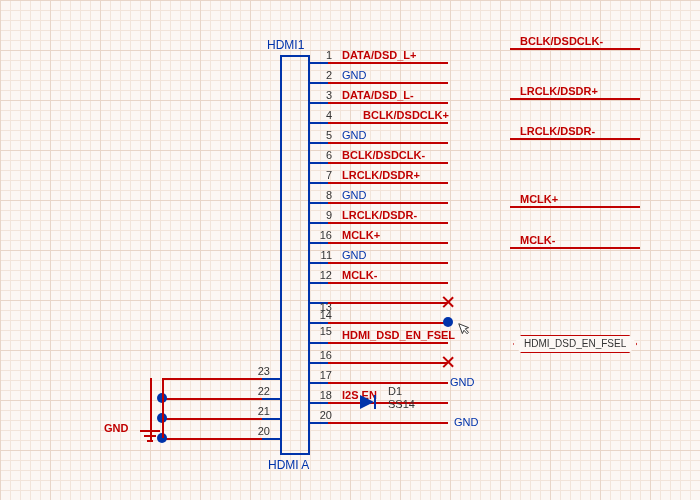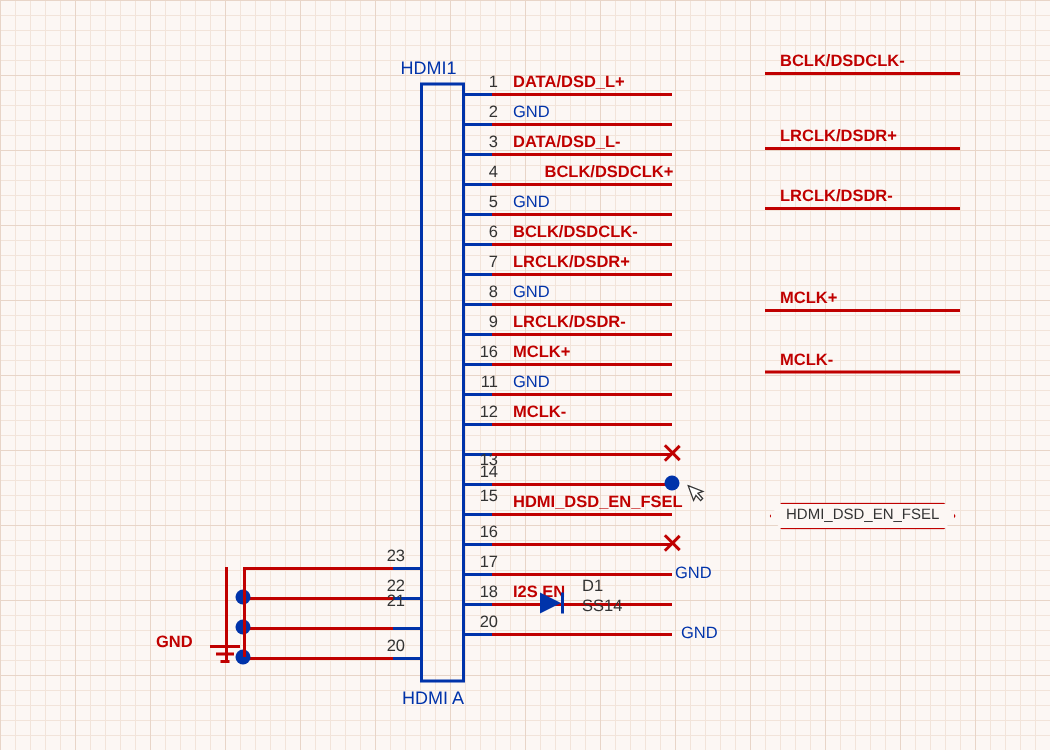--- a/index.html
+++ b/index.html
@@ -130,21 +130,21 @@
   </div>
 <div id="left-pins">
     <div class="wire-blue" style="left:262px; top:378px; width:18px; height:1.5px;"></div>
     <div class="pin-num" style="left:250px; top:365px;">23</div>
     <div class="wire-red" style="left:162px; top:378px; width:100px; height:1.5px;"></div>
     <div class="wire-blue" style="left:262px; top:398px; width:18px; height:1.5px;"></div>
     <div class="pin-num" style="left:250px; top:385px;">22</div>
     <div class="wire-red" style="left:162px; top:398px; width:100px; height:1.5px;"></div>
     <div class="junction" style="left:162px; top:398px;"></div>
     <div class="wire-blue" style="left:262px; top:418px; width:18px; height:1.5px;"></div>
-    <div class="pin-num" style="left:250px; top:395px;">21</div>
+    <div class="pin-num" style="left:250px; top:405px;">21</div>
     <div class="wire-red" style="left:162px; top:418px; width:100px; height:1.5px;"></div>
     <div class="junction" style="left:162px; top:418px;"></div>
     <div class="wire-blue" style="left:262px; top:438px; width:18px; height:1.5px;"></div>
     <div class="pin-num" style="left:250px; top:425px;">20</div>
     <div class="wire-red" style="left:162px; top:438px; width:100px; height:1.5px;"></div>
     <div class="junction" style="left:162px; top:438px;"></div>
     <div class="wire-red" style="left:162px; top:378px; width:2px; height:60px;"></div>
   </div>
 <div id="floating">
     <div class="wire-red" style="left:510px; top:48px; width:130px; height:1.5px;"></div>

